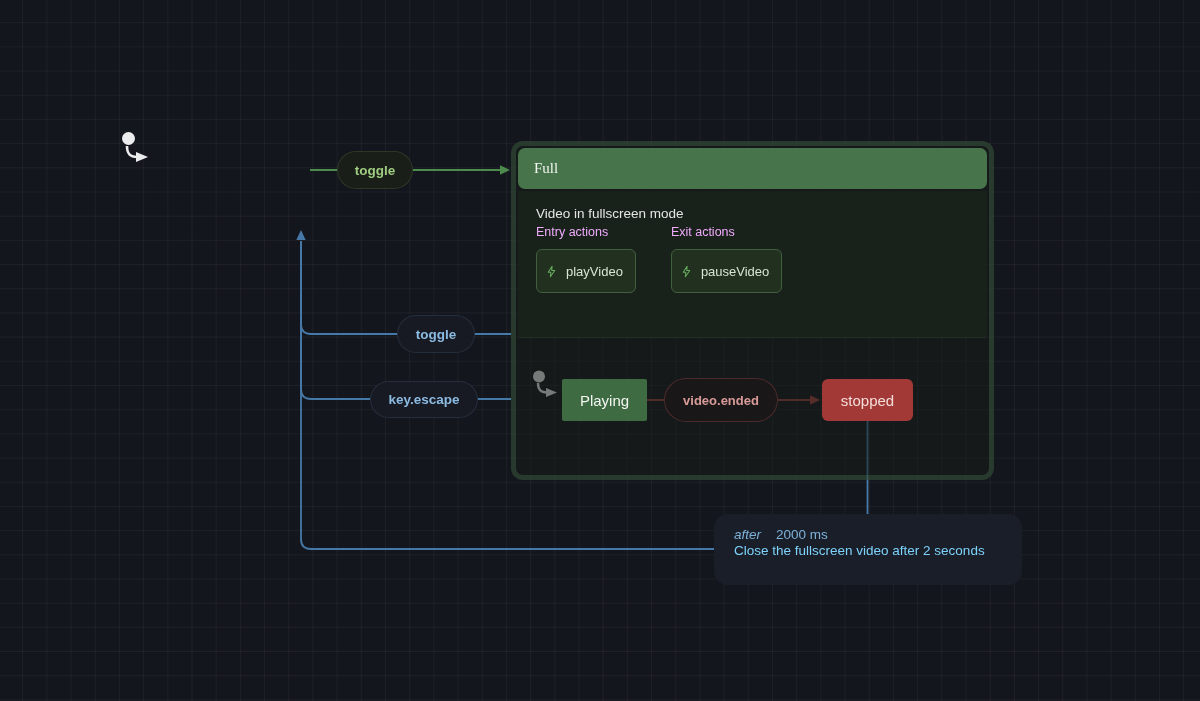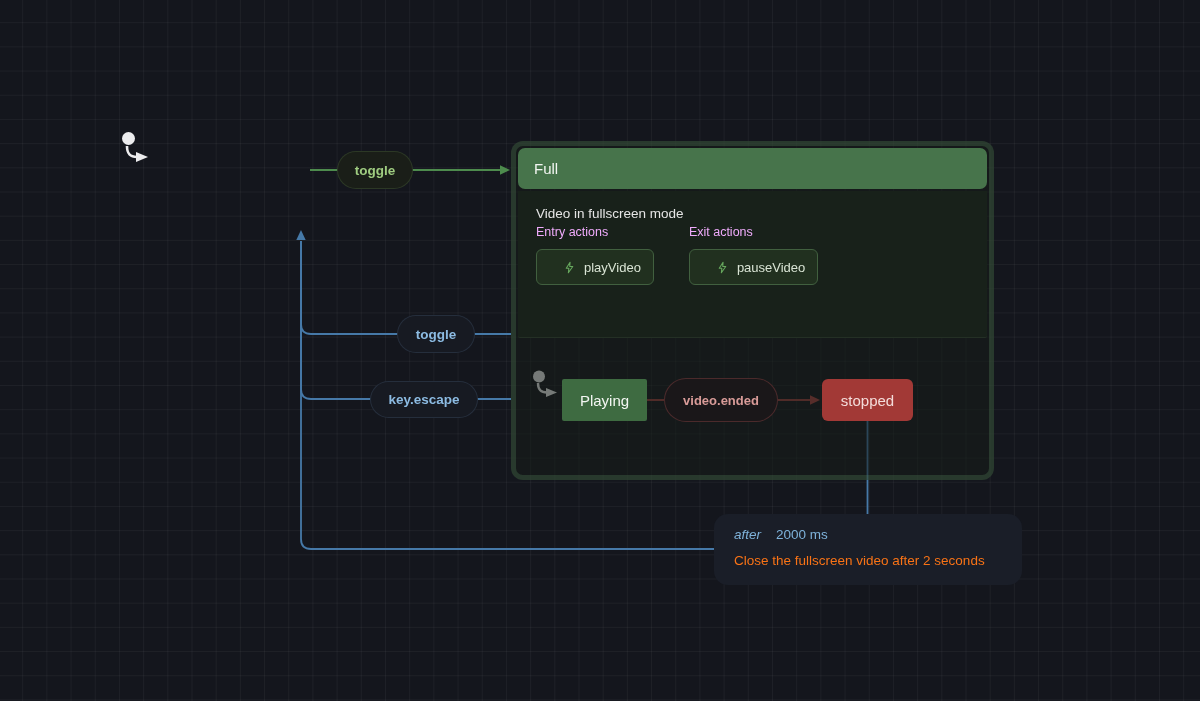--- a/index.html
+++ b/index.html
@@ -23,30 +23,30 @@
   .state-mini .hdr { background:#2e4d79; height:38px; border-radius:7px 7px 0 0;
     display:flex; align-items:center; padding:0 16px; color:#f4f6f8; font-size:15px; font-weight:500; }
   .state-mini .bdy { background:#1a2230; height:46px; border-radius:0 0 7px 7px;
     display:flex; align-items:center; padding:0 16px; color:#98a0ad; font-size:13px; }
 
   
   .state-full { left:511px; top:141px; width:483px; height:339px;
     border:5px solid rgba(86,128,88,0.30); border-radius:12px;
     background:rgba(22,30,23,0.55); }
   .state-full .hdr { margin:2px; height:41px; background:#47744b; border-radius:7px;
-    display:flex; align-items:center; padding:0 16px; color:#f2f5f1; font-size:15px; font-weight:500; }
+    display:flex; align-items:center; padding:0 16px; color:#f2f5f1; font-size:15px; font-weight:500;font-family:Liberation Serif, serif; }
   .state-full .info { margin:0 2px; background:#18211a; height:147px;
     padding:15px 18px 12px 18px; border-bottom:1px solid rgba(120,160,120,0.12);
     border-radius:0 0 2px 2px; }
   .state-full .desc { color:#e5e5e5; font-size:13.5px; margin-bottom:4px; }
   .actions-row { display:flex; gap:35px; }
   .action-col .col-label { color:#f0abfc; font-size:12.5px; font-weight:400; margin-bottom:10px; }
   .chips { display:flex; flex-direction:column; gap:7px; align-items:flex-start; }
-  .chip { display:inline-flex; align-items:center; gap:8px; height:36px;
-    padding:0 12px 0 26px; background:#21301f; border:1px solid #41603f;
+  .chip { display:inline-flex; align-items:center; gap:8px; height:44px;
+    padding:0 12px 0 8px; background:#21301f; border:1px solid #41603f;
     border-radius:6px; color:#d9e4d4; font-size:13px; }
   .chip svg { display:block; }
 
   
   .state-playing { left:562px; top:379px; width:85px; height:42px; background:#3e6b41;
     border-radius:2px; display:flex; align-items:center; justify-content:center;
     color:#f3f6f2; font-size:15px; }
   .state-stopped { left:822px; top:379px; width:91px; height:42px; background:#a23936;
     border-radius:6px; display:flex; align-items:center; justify-content:center;
     color:#f4dcda; font-size:15px; }
@@ -62,21 +62,21 @@
     background:#171a22; border:1px solid rgba(130,170,220,0.14); color:#8cbbe2; }
   .pill-videoended { left:664px; top:378px; width:114px; height:44px; border-radius:22px;
     background:#1a1719; border:1px solid rgba(190,85,85,0.30); color:#d89b98; font-size:13px; }
 
   
   .note { left:714px; top:514px; width:308px; height:71px; background:#1a1e28;
     border-radius:14px; padding:13px 20px; z-index:2; }
   .note .row1 { display:flex; align-items:flex-start; gap:15px;
     color:#7eb2da; font-size:13.5px; }
   .note .kw { font-style:italic; }
-  .note .row2 { margin-top:11px; color:#f97316; font-size:13.5px; }
+  .note .row2 { margin-top:1px; color:#7dd3fc; font-size:13.5px; }
 </style>
 </head>
 <body>
 
 <div id="canvas">
 
   <svg class="edges" width="1200" height="701">
 
     <g>
       <path d="M310,170 H500" stroke="#4d8b4d" stroke-width="1.8" fill="none"></path>

